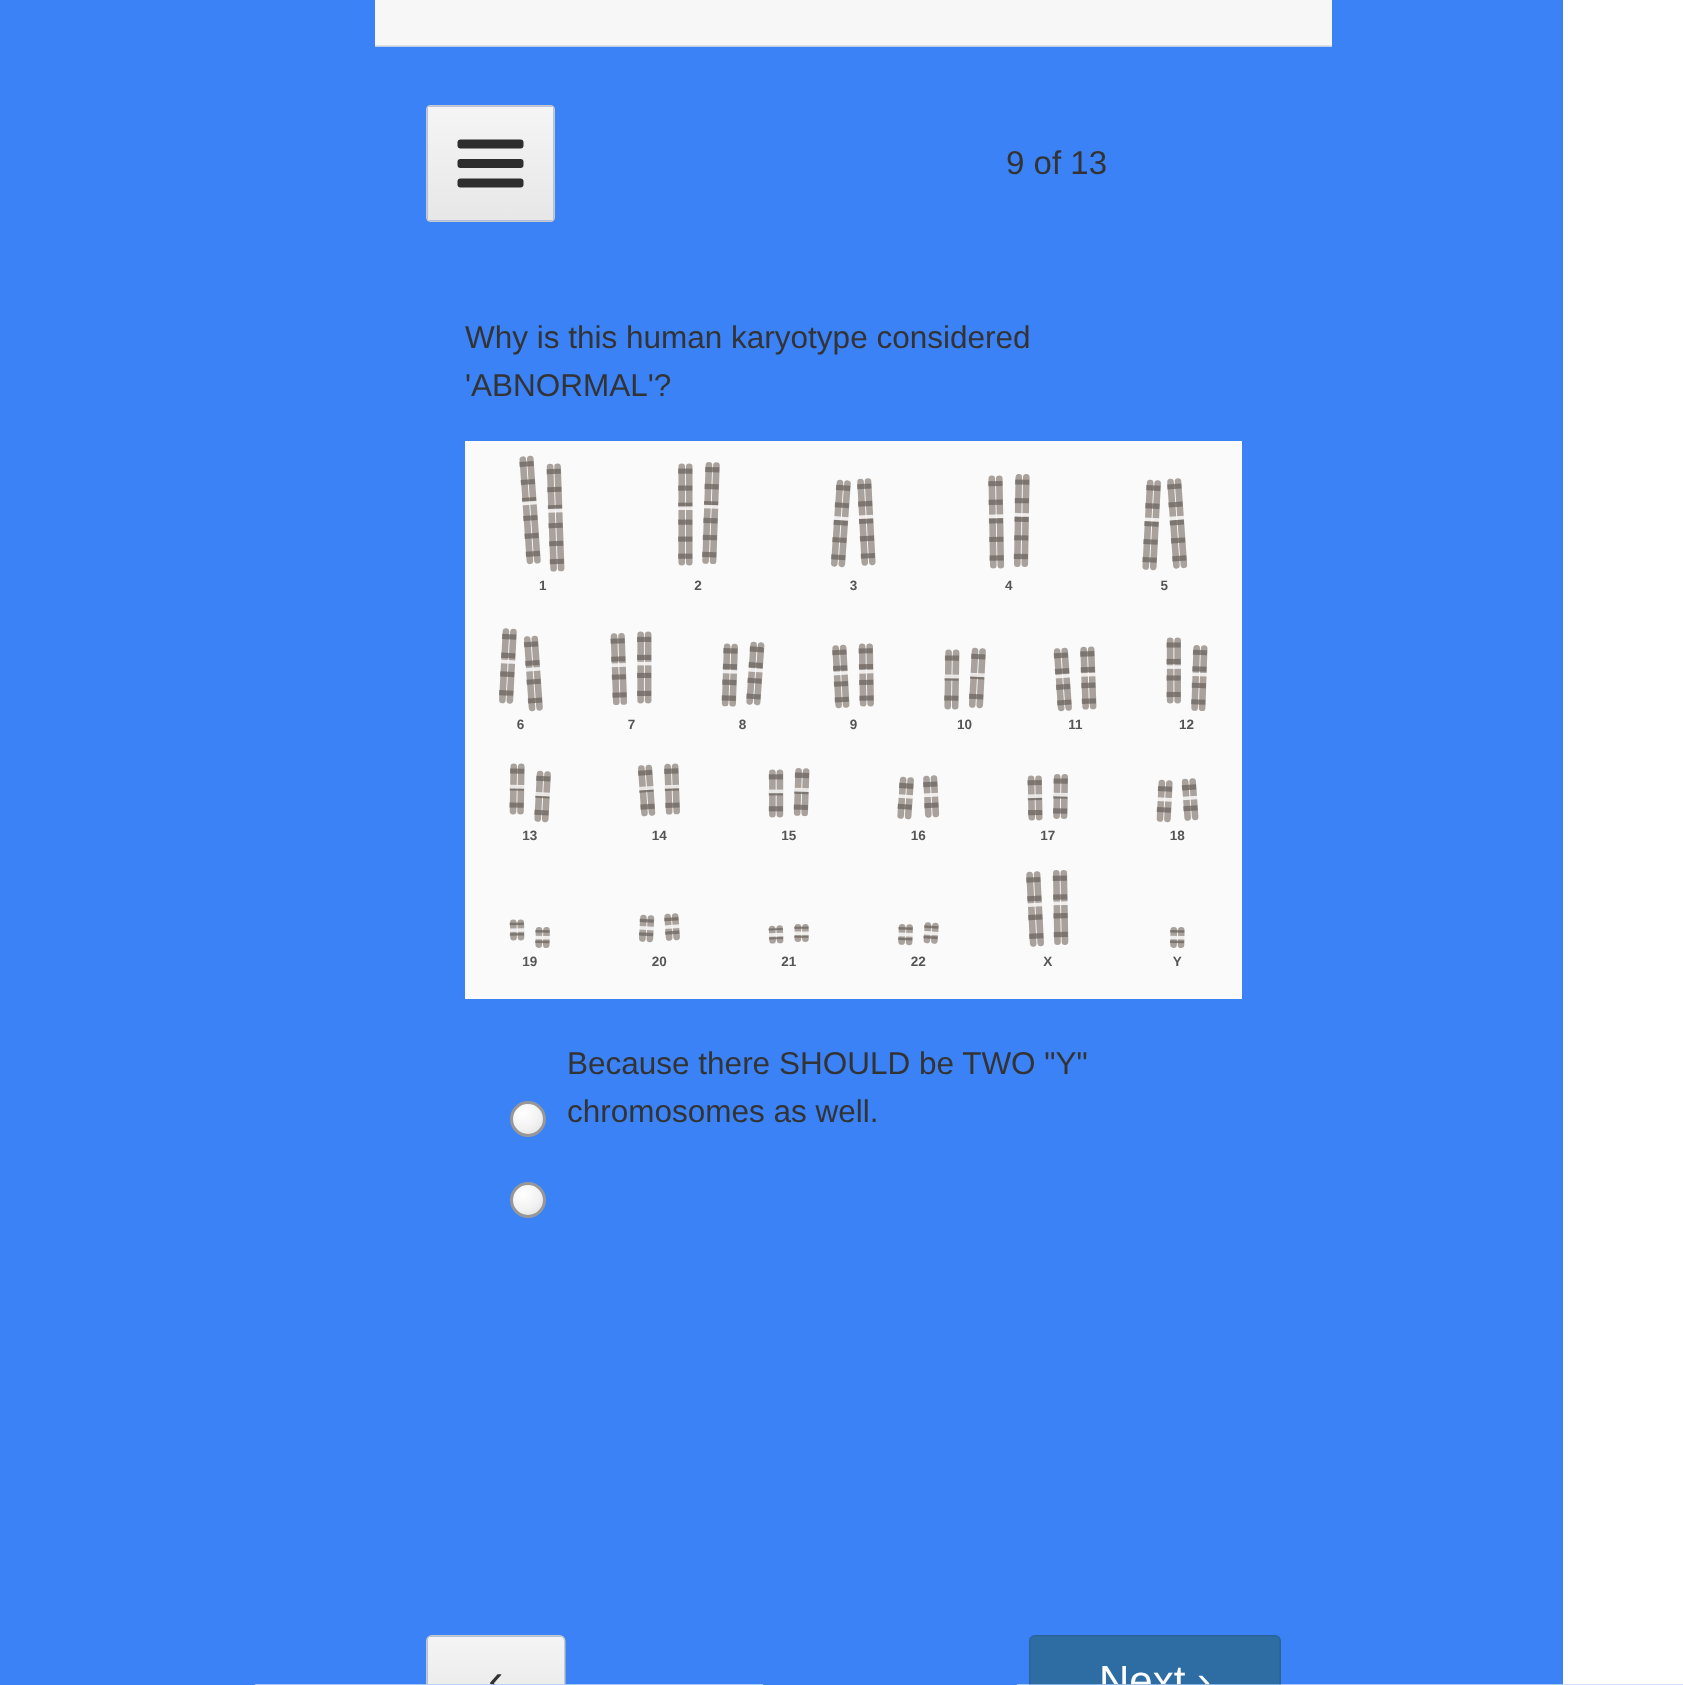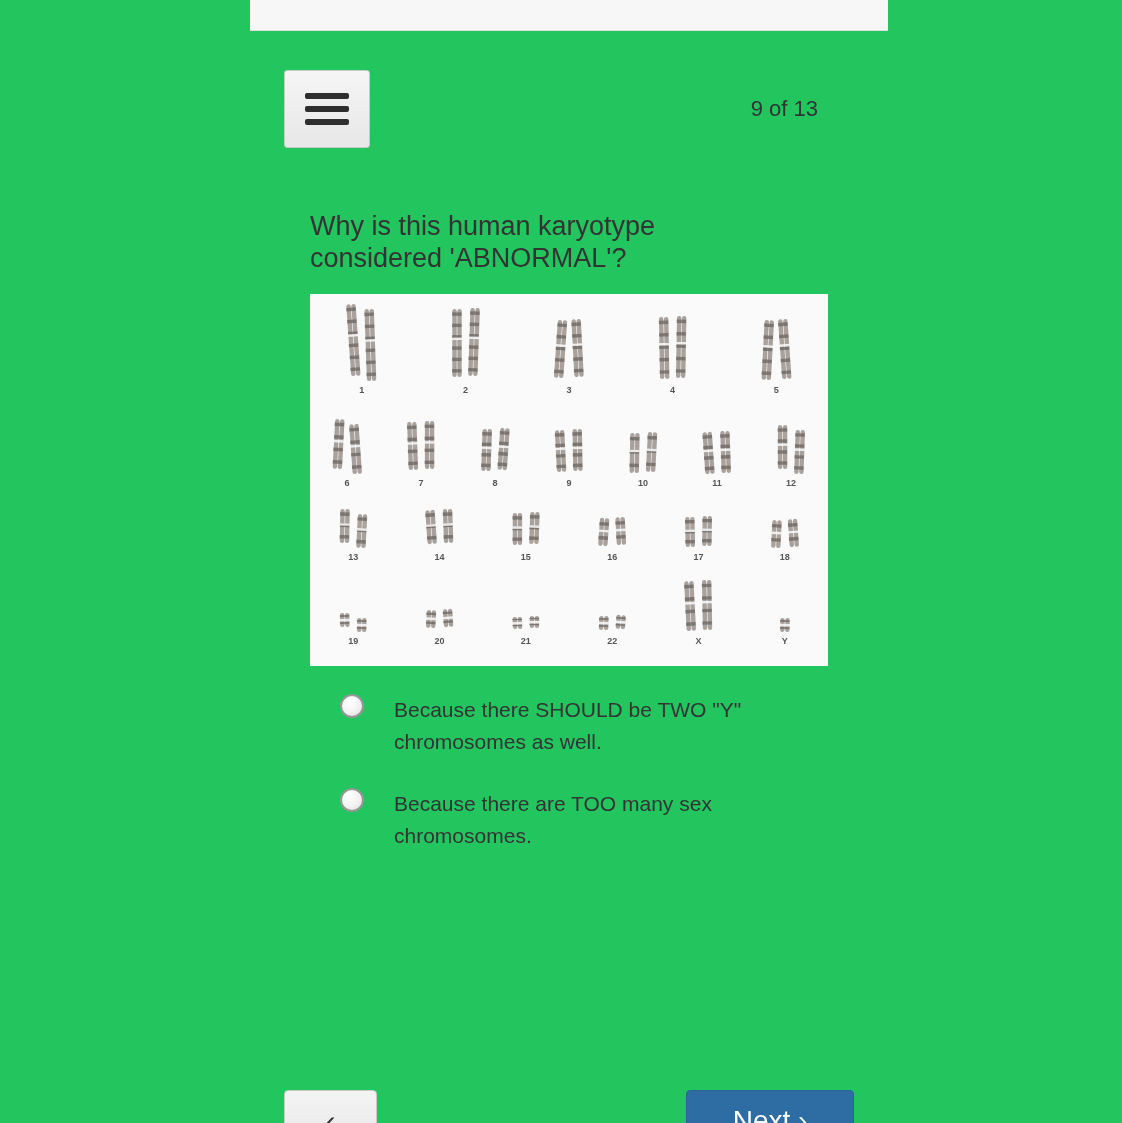--- a/index.html
+++ b/index.html
@@ -1,20 +1,20 @@
 <!DOCTYPE html>
 <html><head>
 <meta charset="utf-8">
 <style>
   html,body{margin:0;padding:0;background:#ffffff;}
   .page{
     position:relative;
-    width:1122px;height:1123px;
+    width:1042px;height:1123px;
     overflow:hidden;
-    background:#22c55e;
+    background:#3b82f6;
     font-family:"Liberation Sans", sans-serif;
     color:#333;
   }
   .top-strip{
     position:absolute;left:250px;top:0;width:638px;height:30px;
     background:#f7f7f7;border-bottom:1px solid #e0e0e0;
   }
   .hamburger-btn{
     position:absolute;left:284px;top:70px;width:86px;height:78px;
     background:linear-gradient(#f5f5f5,#e7e7e7);
@@ -22,31 +22,31 @@
     display:flex;flex-direction:column;justify-content:center;align-items:center;
     gap:7px;cursor:pointer;box-sizing:border-box;padding:0;
   }
   .hamburger-btn .bar{width:44px;height:6px;background:#2e2e2e;border-radius:2px;}
   .progress-text{
     position:absolute;top:96px;right:304px;
     font-size:22px;color:#333;
   }
   .question-text{
     position:absolute;left:310px;top:210px;width:470px;
-    font-size:27px;line-height:32px;color:#333;
+    font-size:21px;line-height:32px;color:#333;
   }
   .karyotype{
     position:absolute;left:310px;top:294px;width:518px;height:372px;
   }
   .options{
     position:absolute;left:340px;top:694px;width:480px;
     display:flex;flex-direction:column;gap:30px;
   }
   .option-row{
-    display:flex;align-items:flex-start;gap:30px;cursor:pointer;
+    display:flex;align-items:flex-end;gap:14px;cursor:pointer;
   }
   .radio{
     width:24px;height:24px;border-radius:50%;
     border:2px solid #979797;flex:0 0 auto;
     background:radial-gradient(circle at 35% 30%, #ffffff 0%, #f2f2f2 55%, #dcdcdc 100%);
     box-sizing:border-box;
   }
   .option-label{
     font-size:21px;line-height:32px;color:#333;width:410px;
   }
@@ -512,21 +512,20 @@
         </g>
       </svg></div>
 
   <div class="options">
     <div class="option-row">
       <span class="radio"></span>
       <span class="option-label">Because there SHOULD be TWO "Y" chromosomes as well.</span>
     </div>
     <div class="option-row">
       <span class="radio"></span>
-      <span class="option-label">Because there are TOO many sex chromosomes.</span>
     </div>
   </div>
 
   <button class="nav-back-btn">
     <span>‹</span>
   </button>
 
   <button class="nav-next-btn">
     <span>Next ›</span>
   </button>

